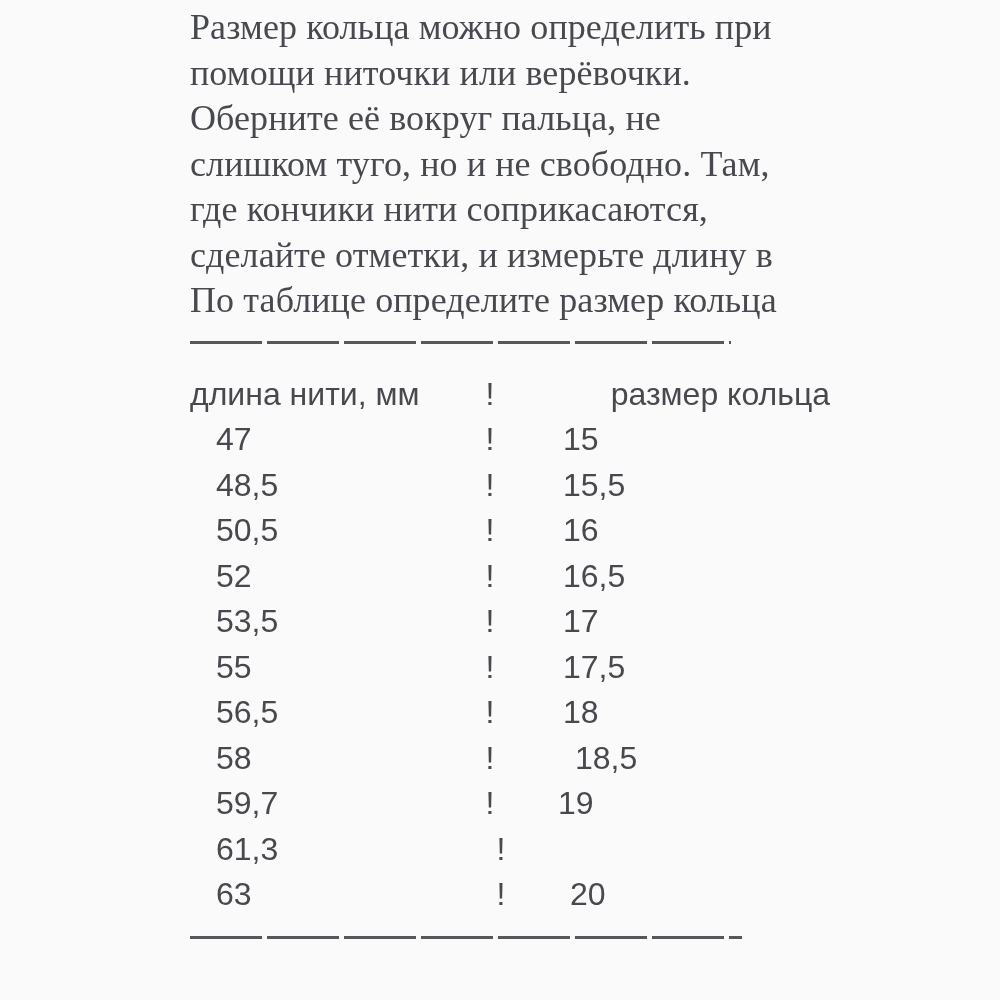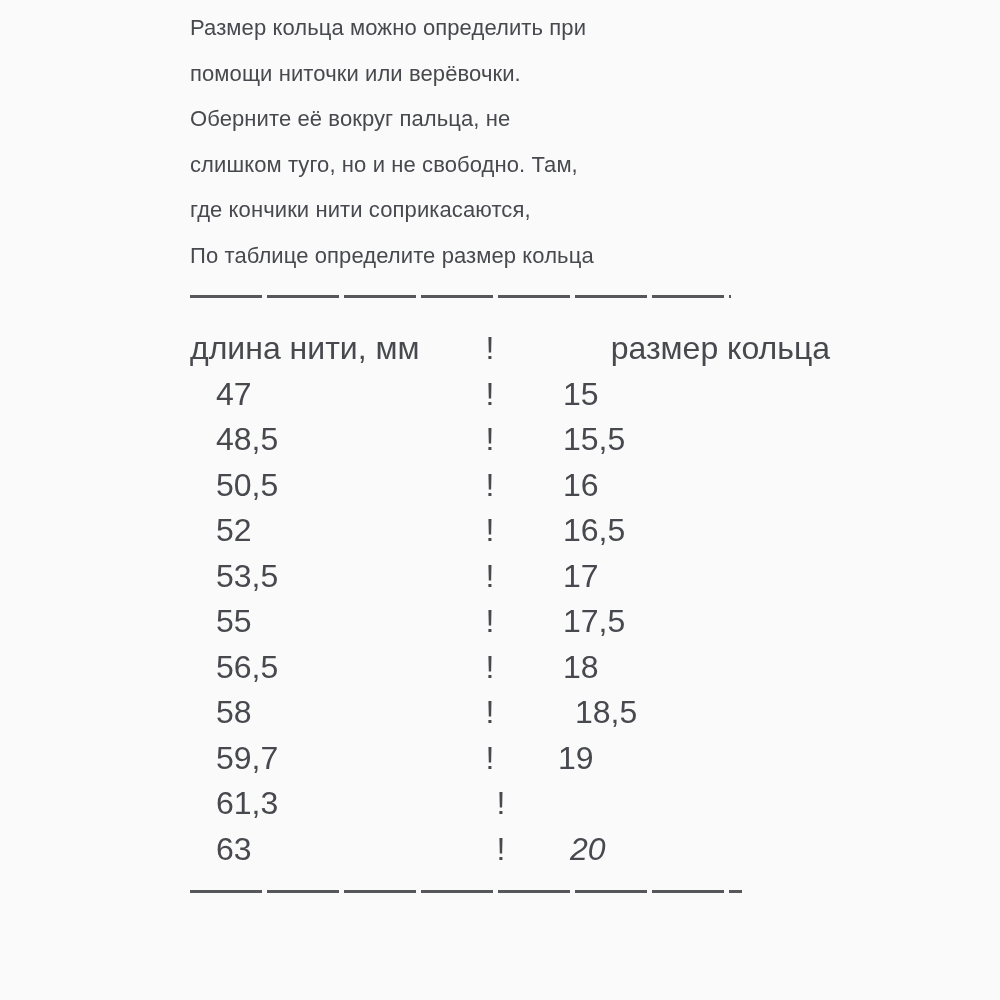--- a/index.html
+++ b/index.html
@@ -14,24 +14,25 @@
     color: #47494e;
     font-family: "Liberation Sans", sans-serif;
   }
   .sheet {
     padding: 5px 0 0 190px;
     width: 640px;
   }
   
   .intro p {
     margin: 0;
-    font-size: 22px;
+    font-size: 36px;
     line-height: 45.5px;
     letter-spacing: 0.1px;
     white-space: nowrap;
+    font-family: Liberation Serif, serif;
   }
   
   .divider {
     height: 3px;
     background: repeating-linear-gradient(90deg, #55575b 0px, #55575b 72px, transparent 72px, transparent 77px);
   }
   .divider-top {
     width: 541px;
     margin-top: 17px;
   }
@@ -54,33 +55,34 @@
   .t-row.header .col-len { padding-left: 0; }
   .t-row .col-sep { text-align: center; }
   .t-row .col-size { padding-left: 53px; }
   .t-row.header .col-size { padding-left: 47px; text-align: right; }
   
   .t-row:nth-child(9)  .col-size { padding-left: 65px; }
   .t-row:nth-child(10) .col-size { padding-left: 48px; }
   .t-row:nth-child(11) .col-sep  { transform: translateX(11px); }
   .t-row:nth-child(11) .col-size { padding-left: 62px; }
   .t-row:nth-child(12) .col-sep  { transform: translateX(11px); }
-  .t-row:nth-child(12) .col-size { padding-left: 60px; font-style: italic; }
+  .t-row:nth-child(12) .col-size { padding-left: 60px; }
 </style>
 </head>
 <body>
 
 <main class="sheet">
 
   <section class="intro">
     <p>Размер кольца можно определить при</p>
     <p>помощи ниточки или верёвочки.</p>
     <p>Оберните её вокруг пальца, не</p>
     <p>слишком туго, но и не свободно. Там,</p>
     <p>где кончики нити соприкасаются,</p>
+    <p>сделайте отметки, и измерьте длину в</p>
     <p>По таблице определите размер кольца</p>
   </section>
 
   <div class="divider divider-top"></div>
 
   <section class="size-table">
 
     <div class="t-row header">
       <span class="col-len">длина нити, мм</span>
       <span class="col-sep">!</span>

